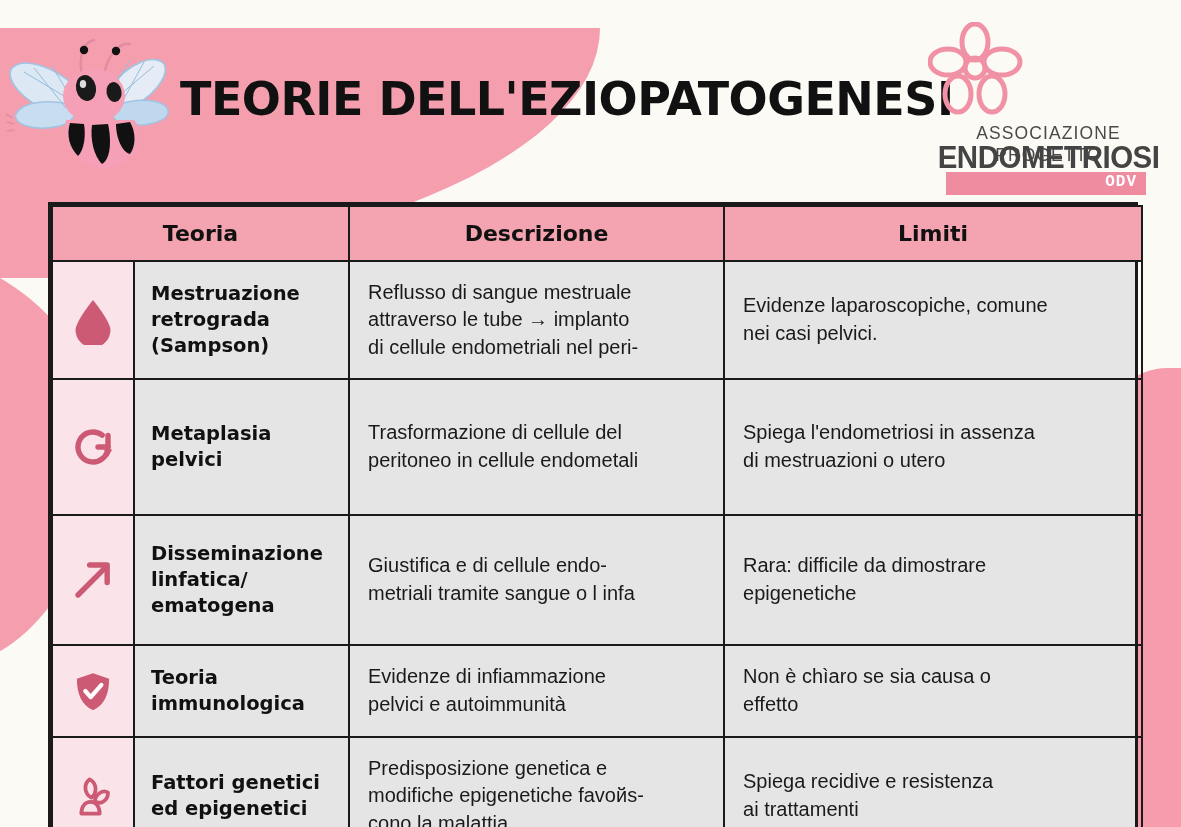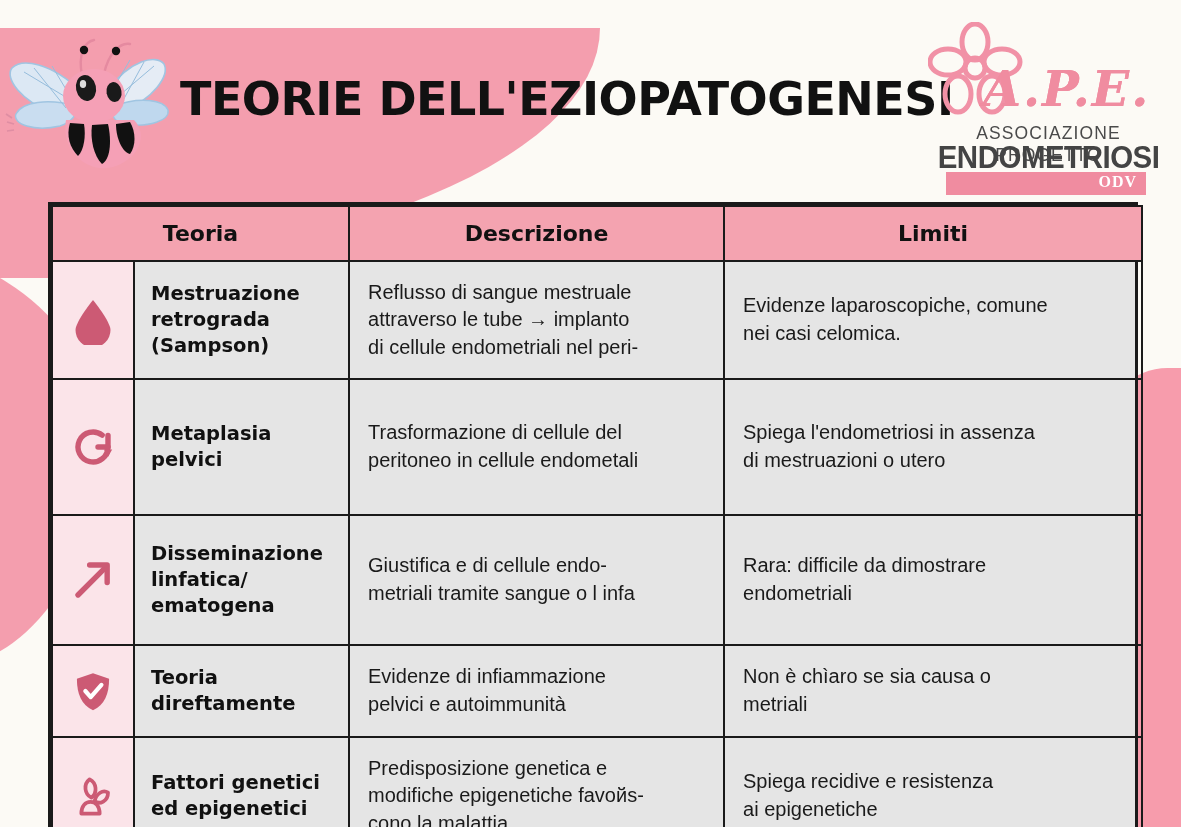--- a/index.html
+++ b/index.html
@@ -88,21 +88,21 @@
     font-size:31px; color:#444; letter-spacing:-0.5px;
     text-align:center;
     transform:scaleX(0.95);
   }
   .logo-odv-bar {
     position:absolute; left:18px; top:150px;
     width:200px; height:23px; background:#F08CA0;
   }
   .logo-odv {
     position:absolute; right:26px; top:151px;
-    font-family:Liberation Serif, serif;
+    font-family:Liberation Mono, monospace;
     font-weight:bold; font-size:16px; color:#FFF; letter-spacing:1px;
   }
 
   
   .table-wrap {
     position:absolute; left:48px; top:202px;
     width:1090px;
     z-index:5;
     border:3px solid #1a1a1a;
     background:#e5e5e5;
@@ -200,21 +200,20 @@
         <g fill="none" stroke="#F191A6" stroke-width="5">
           <ellipse cx="47" cy="20" rx="13" ry="18"></ellipse>
           <ellipse cx="74" cy="40" rx="18" ry="13"></ellipse>
           <ellipse cx="64" cy="72" rx="13" ry="18"></ellipse>
           <ellipse cx="30" cy="72" rx="13" ry="18"></ellipse>
           <ellipse cx="20" cy="40" rx="18" ry="13"></ellipse>
           <circle cx="47" cy="46" r="10"></circle>
         </g>
       </svg>
     </div>
-    <div class="logo-ape">A.P.E.</div>
     <div class="logo-assoc">ASSOCIAZIONE PROGETTO</div>
     <div class="logo-endo">ENDOMETRIOSI</div>
     <div class="logo-odv-bar"></div>
     <div class="logo-odv">ODV</div>
   </div>
 
   <div class="table-wrap">
     <table class="ttable">
       <colgroup>
         <col class="col-icon">
@@ -242,21 +241,21 @@
             <span class="cellline">retrograda</span>
             <span class="cellline">(Sampson)</span>
           </td>
           <td class="desc-cell">
             <span class="cellline">Reflusso di sangue mestruale</span>
             <span class="cellline">attraverso le tube → implanto</span>
             <span class="cellline">di cellule endometriali nel peri-</span>
           </td>
           <td class="limit-cell">
             <span class="cellline">Evidenze laparoscopiche, comune</span>
-            <span class="cellline">nei casi celomica.</span>
+            <span class="cellline">nei casi pelvici.</span>
           </td>
         </tr>
 
         <tr style="height:136px">
           <td class="icon-cell">
             <svg class="ic" viewBox="0 0 60 60" width="50" height="50">
               <path d="M48 30 A 18 18 0 1 1 41 15.8" fill="none" stroke="#CC5A74" stroke-width="6.5" stroke-linecap="round"></path>
               <path d="M48 30 L 48 16 M48 30 L 36 30" fill="none" stroke="#CC5A74" stroke-width="6.5" stroke-linecap="round" stroke-linejoin="round"></path>
               <path d="M48 42 L 43 33 L 53 33 Z" fill="#CC5A74"></path>
             </svg>
@@ -286,42 +285,42 @@
             <span class="cellline">Disseminazione</span>
             <span class="cellline">linfatica/</span>
             <span class="cellline">ematogena</span>
           </td>
           <td class="desc-cell">
             <span class="cellline">Giustifica e di cellule endo-</span>
             <span class="cellline">metriali tramite sangue o l infa</span>
           </td>
           <td class="limit-cell">
             <span class="cellline">Rara: difficile da dimostrare</span>
-            <span class="cellline">endometriali</span>
+            <span class="cellline">epigenetiche</span>
           </td>
         </tr>
 
         <tr style="height:92px">
           <td class="icon-cell">
             <svg class="ic" viewBox="0 0 60 60" width="46" height="46">
               <path d="M30 7 L 51 14 C 51 34, 45 48, 30 55 C 15 48, 9 34, 9 14 Z" fill="#CC5A74"></path>
               <path d="M20 30 L 27 38 L 41 22" fill="none" stroke="#fff" stroke-width="5.5" stroke-linecap="round" stroke-linejoin="round"></path>
             </svg>
           </td>
           <td class="theory-cell">
             <span class="cellline">Teoria</span>
-            <span class="cellline">direftamente</span>
+            <span class="cellline">immunologica</span>
           </td>
           <td class="desc-cell">
             <span class="cellline">Evidenze di infiammazione</span>
             <span class="cellline">pelvici e autoimmunità</span>
           </td>
           <td class="limit-cell">
             <span class="cellline">Non è chìaro se sia causa o</span>
-            <span class="cellline">metriali</span>
+            <span class="cellline">effetto</span>
           </td>
         </tr>
 
         <tr style="height:118px">
           <td class="icon-cell">
             <svg class="ic" viewBox="0 0 60 60" width="50" height="50">
               <path d="M26 10 C 34 14, 36 26, 28 32 C 20 28, 18 16, 26 10 Z" fill="none" stroke="#CC5A74" stroke-width="4.5" stroke-linejoin="round"></path>
               <path d="M48 26 C 48 36, 38 41, 32 36 C 34 27, 42 22, 48 26 Z" fill="none" stroke="#CC5A74" stroke-width="4.5" stroke-linejoin="round"></path>
               <path d="M16 51 C 16 42, 21 37, 27 37 C 33 37, 38 42, 38 51 Z" fill="none" stroke="#CC5A74" stroke-width="4.5" stroke-linejoin="round"></path>
             </svg>
@@ -330,21 +329,21 @@
             <span class="cellline">Fattori genetici</span>
             <span class="cellline">ed epigenetici</span>
           </td>
           <td class="desc-cell">
             <span class="cellline">Predisposizione genetica e</span>
             <span class="cellline">modifiche epigenetiche favoйs-</span>
             <span class="cellline">cono la malattia</span>
           </td>
           <td class="limit-cell">
             <span class="cellline">Spiega recidive e resistenza</span>
-            <span class="cellline">ai epigenetiche</span>
+            <span class="cellline">ai trattamenti</span>
           </td>
         </tr>
 
       </tbody>
     </table>
   </div>
 
 </div>
 
 </body></html>

